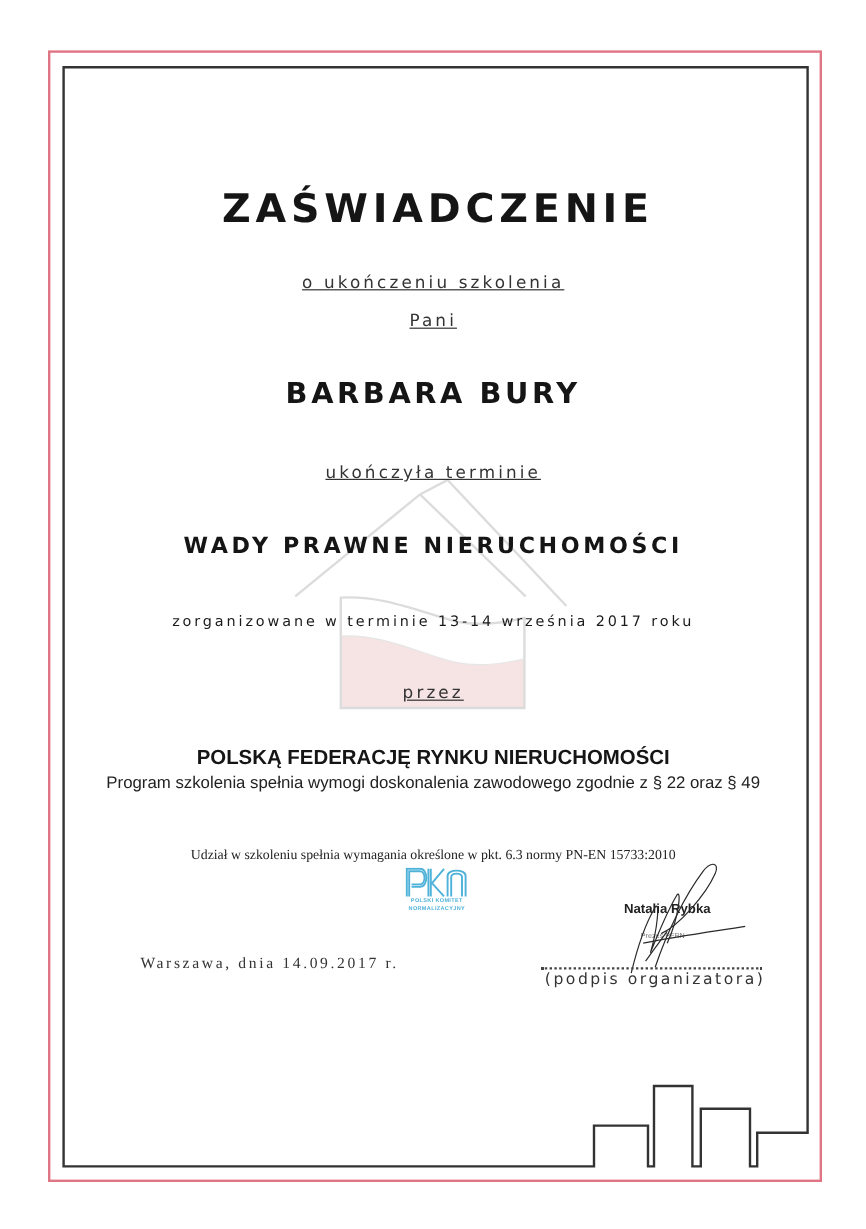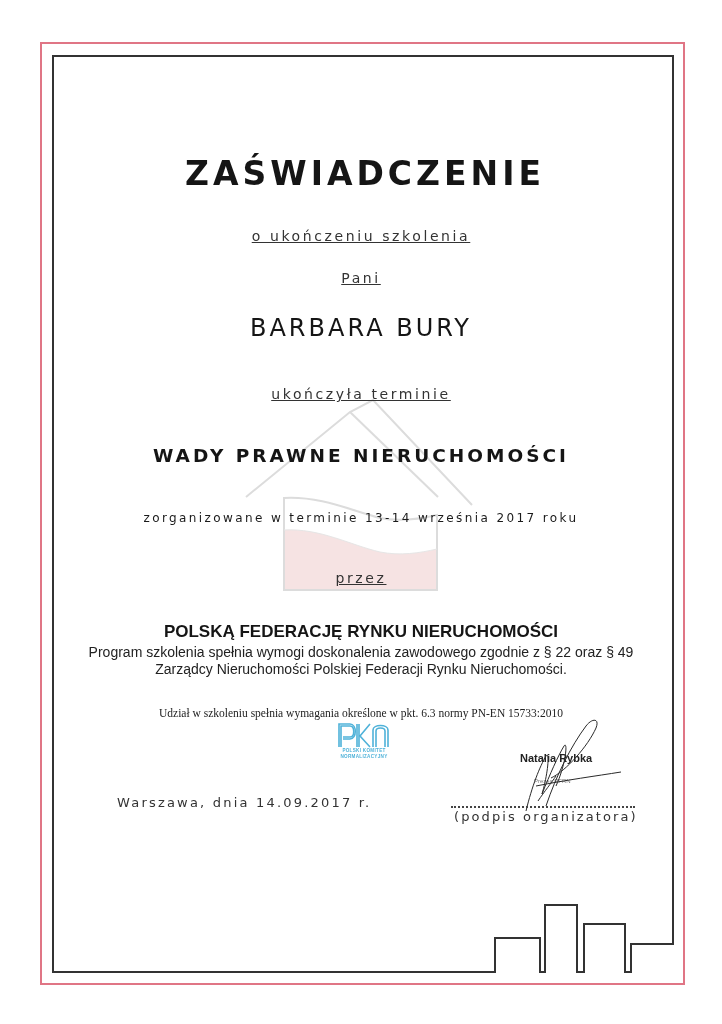--- a/index.html
+++ b/index.html
@@ -38,25 +38,25 @@
       color: #151515;
       padding-left: 4px;
     }
     .spaced {
       font-size: 14px;
       letter-spacing: 2.6px;
       color: #333;
       text-decoration: underline;
     }
     .sub1 { top: 228px; }
-    .pani { top: 270px; }
+    .pani { top: 260px; }
     .name {
       top: 314px;
       font-size: 24px;
-      font-weight: normal;
+      font-weight: bold;
       letter-spacing: 3px;
       color: #151515;
     }
     .sub2 { top: 386px; }
     .course {
       top: 445px;
       font-size: 18.5px;
       font-weight: bold;
       letter-spacing: 3px;
       color: #151515;
@@ -89,20 +89,21 @@
       color: #222;
     }
     .place-date {
       position: absolute;
       left: 117px;
       top: 795px;
       font-size: 13px;
       letter-spacing: 2.2px;
       color: #333;
       white-space: nowrap;
+      font-family: Liberation Serif, serif;
     }
     .dots {
       position: absolute;
       left: 451px;
       top: 796px;
       width: 184px;
       height: 10px;
       border-bottom: 2px dotted #444;
     }
     .sig-caption {
@@ -186,21 +187,20 @@
 <div class="line spaced sub1">o ukończeniu szkolenia</div>
 <div class="line spaced pani">Pani</div>
 <div class="line name">BARBARA BURY</div>
 <div class="line spaced sub2">ukończyła terminie</div>
 <div class="line course">WADY PRAWNE NIERUCHOMOŚCI</div>
 <div class="line dates">zorganizowane w terminie 13-14 września 2017 roku</div>
 <div class="line spaced przez">przez</div>
 <div class="line org">POLSKĄ FEDERACJĘ RYNKU NIERUCHOMOŚCI</div>
 <div class="line program">
   <div>Program szkolenia spełnia wymogi doskonalenia zawodowego zgodnie z § 22 oraz § 49</div>
-  <div>Zarządcy Nieruchomości Polskiej Federacji Rynku Nieruchomości.</div>
 </div>
 <div class="line norm">Udział w szkoleniu spełnia wymagania określone w pkt. 6.3 normy PN-EN 15733:2010</div>
 
 <div class="pkn-logo">
   <svg width="56" height="26" viewBox="0 0 56 26" xmlns="http://www.w3.org/2000/svg">
     <g fill="none" stroke="#4fb2d9" stroke-width="1.6">
 
       <path d="M5,24 L5,3 L14,3 C19,3 19,14 14,14 L7,14"></path>
       <path d="M3,24 L3,1 L14,1 C21,1 21,16 14,16 L7,16"></path>
 

